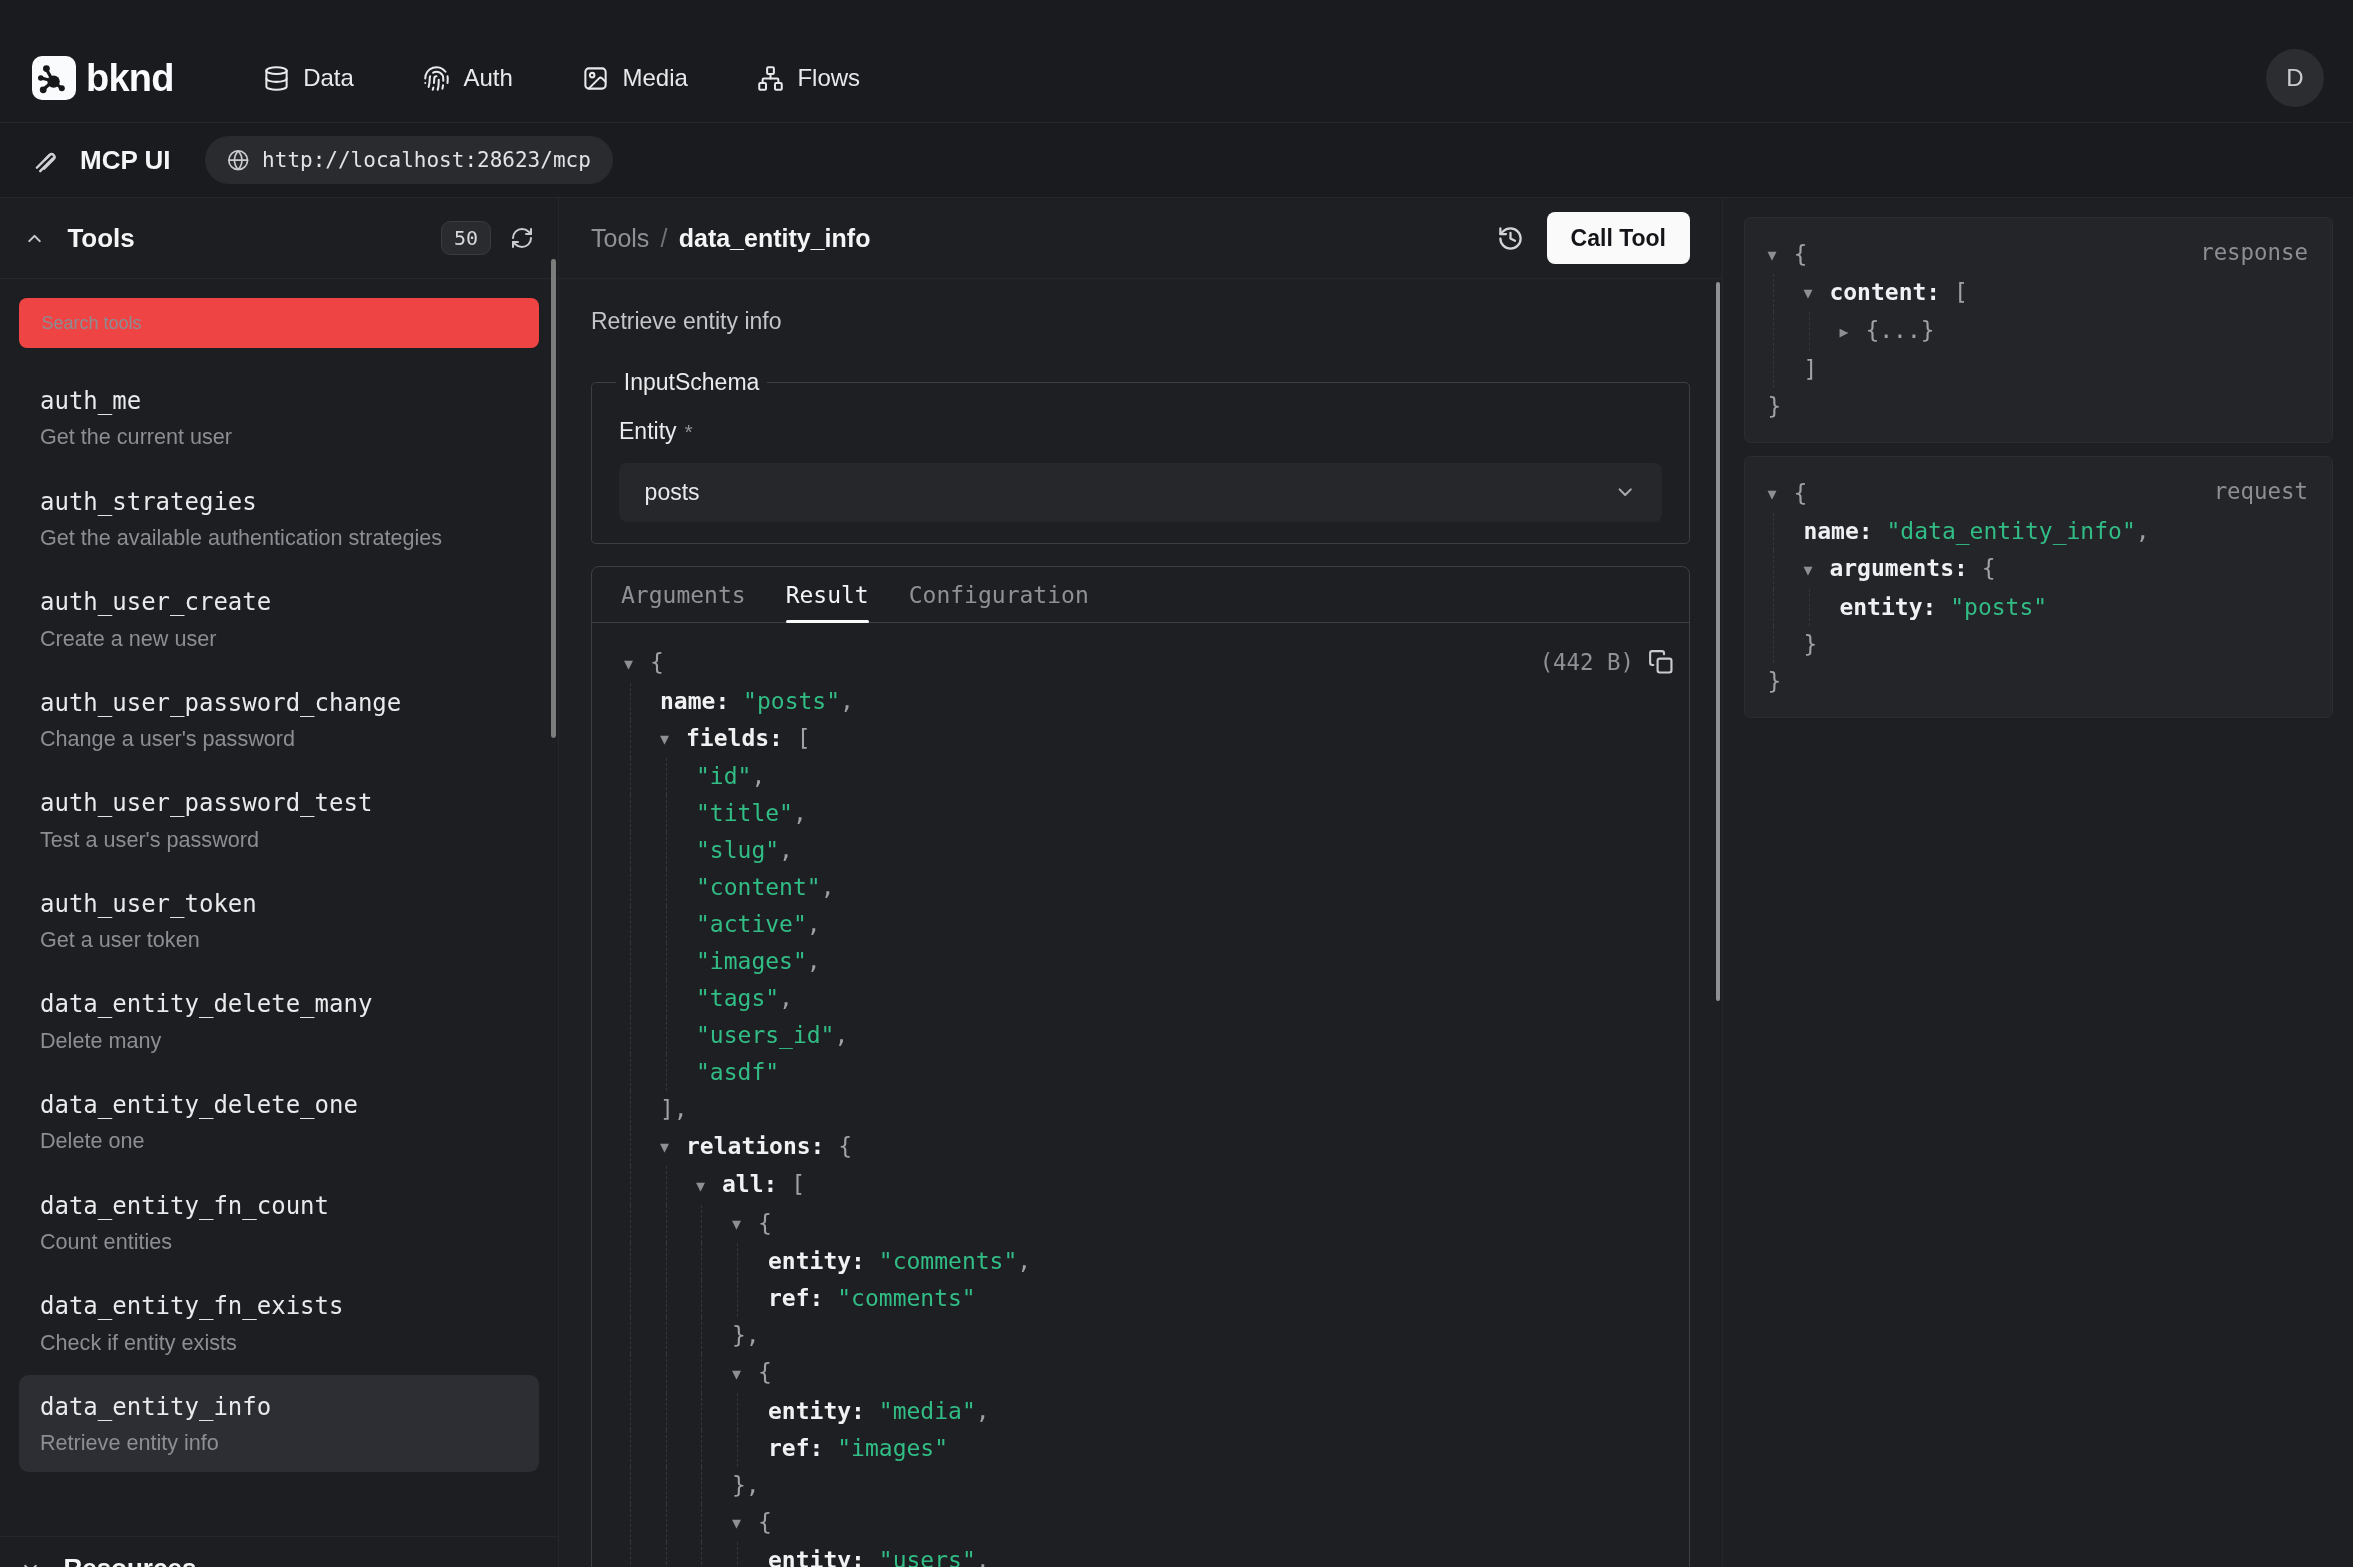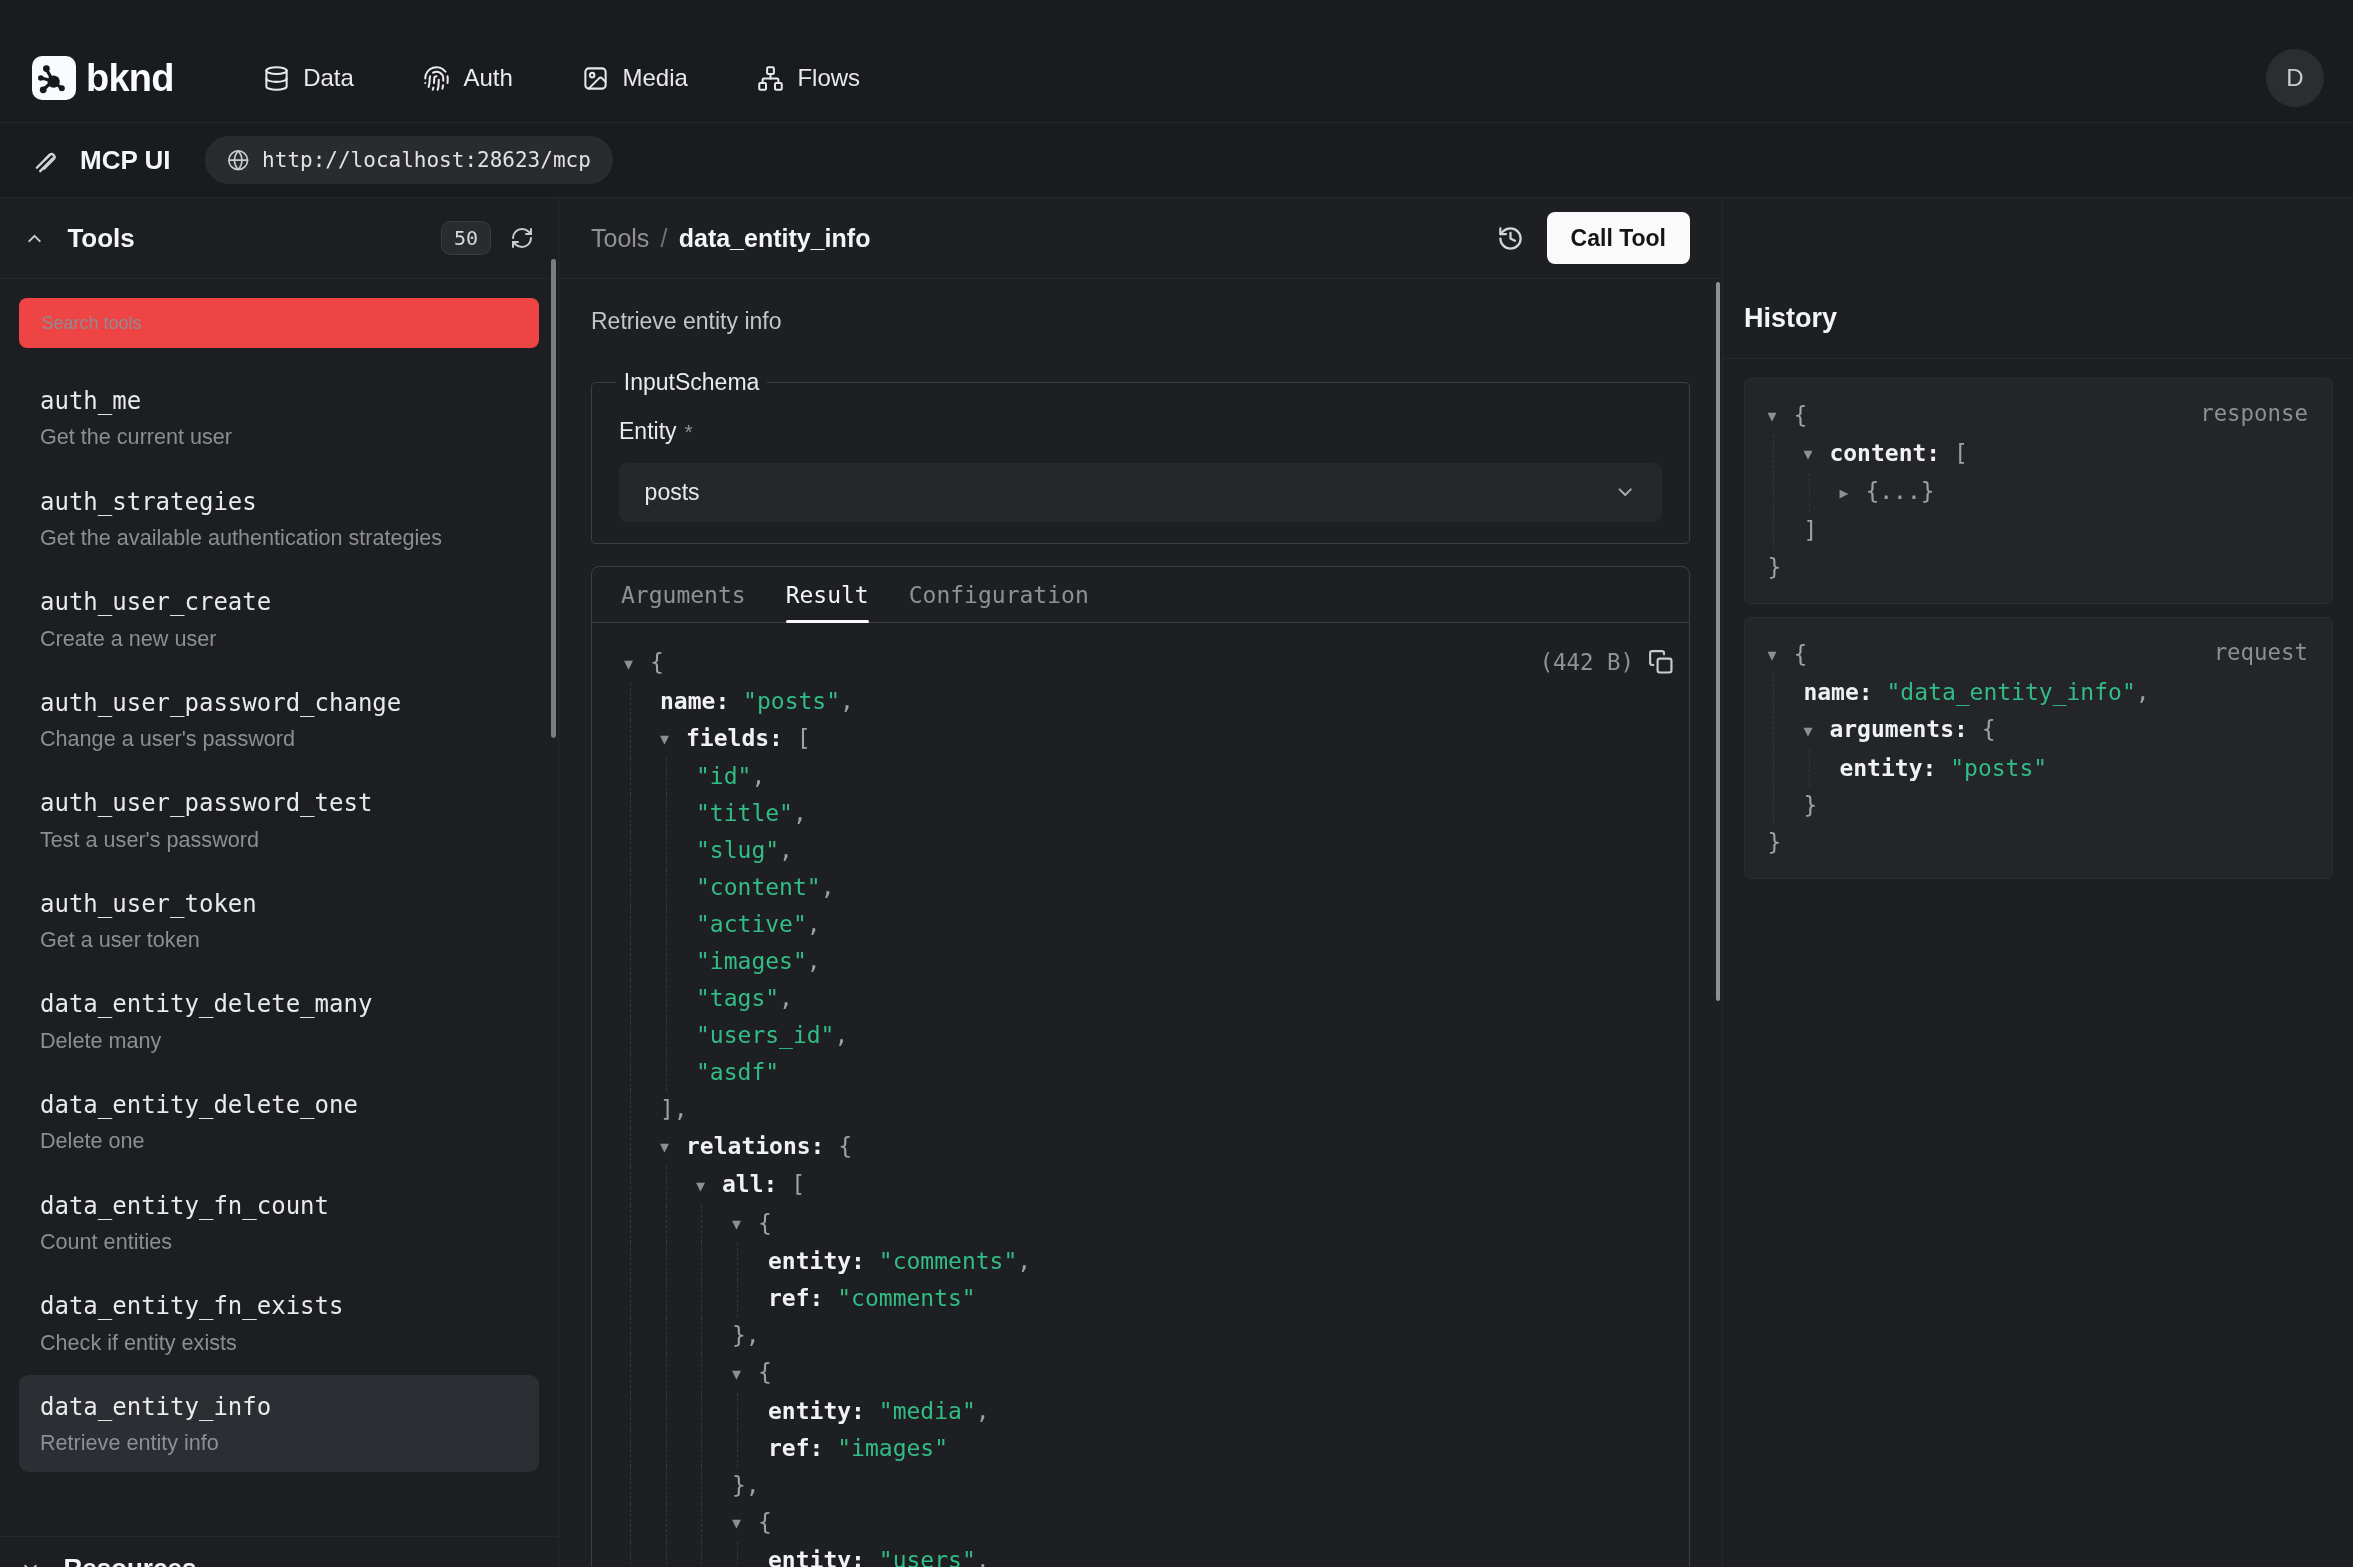--- a/index.html
+++ b/index.html
@@ -348,21 +348,20 @@
               <div class="json-line" style="padding-left: 160px;"><span class="guide" style="left: 21.6px;"></span><span class="guide" style="left: 58px;"></span><span class="guide" style="left: 93px;"></span><span class="guide" style="left: 129px;"></span><span class="k">entity:</span> <span class="s">"users"</span><span class="p">,</span></div>
               <div class="json-line" style="padding-left: 160px;"><span class="guide" style="left: 21.6px;"></span><span class="guide" style="left: 58px;"></span><span class="guide" style="left: 93px;"></span><span class="guide" style="left: 129px;"></span><span class="k">ref:</span> <span class="s">"users"</span></div>
             </div>
         </div>
       </div>
     </div>
     <div class="scroll-thumb"></div>
   </main>
 
   <aside class="history">
-    <div class="history-head">History</div>
     <div class="history-body" id="history-cards">
         <div class="h-card">
           <span class="h-label">response</span>
           <div>
             <div class="json-line" style="padding-left: 0px;"><span class="tg">▼</span><span class="p">{</span></div>
             <div class="json-line" style="padding-left: 36px;"><span class="guide" style="left: 5.6px;"></span><span class="tg">▼</span><span class="k">content:</span> <span class="p">[</span></div>
             <div class="json-line" style="padding-left: 72px;"><span class="guide" style="left: 5.6px;"></span><span class="guide" style="left: 42px;"></span><span class="tg">▶</span><span class="p">{...}</span></div>
             <div class="json-line" style="padding-left: 36px;"><span class="guide" style="left: 5.6px;"></span><span class="p">]</span></div>
             <div class="json-line" style="padding-left: 0px;"><span class="p">}</span></div>
           </div>

